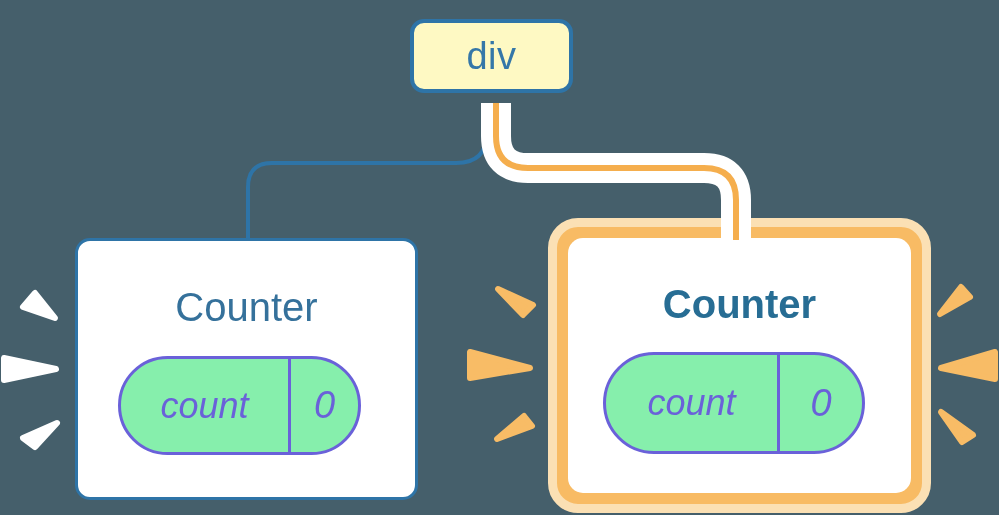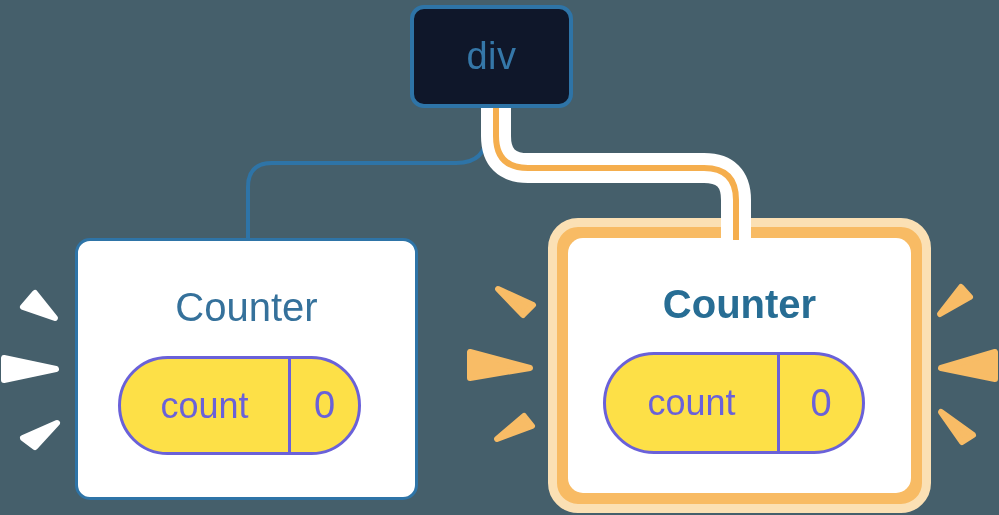--- a/index.html
+++ b/index.html
@@ -2,42 +2,42 @@
 <html><head>
 <meta charset="utf-8">
 <style>
   html,body{margin:0;padding:0;background:#455f6b;}
   .stage{position:relative;width:999px;height:515px;background:#455f6b;overflow:hidden;
          font-family:"Liberation Sans", sans-serif;}
   .layer{position:absolute;left:0;top:0;width:999px;height:515px;pointer-events:none;}
   .z1{z-index:1}.z3{z-index:3}
 
   
-  .div-node{position:absolute;left:410px;top:5px;width:163px;height:103px;box-sizing:border-box;
-            background:#0f172a;border:4px solid #2e74a7;border-radius:14px;z-index:4;
+  .div-node{position:absolute;left:410px;top:19px;width:163px;height:74px;box-sizing:border-box;
+            background:#fef9c3;border:4px solid #2e74a7;border-radius:14px;z-index:4;
             display:flex;align-items:center;justify-content:center;}
   .div-node-label{color:#3577a8;font-size:38px;font-weight:500;letter-spacing:.5px;}
 
   
   .card-left{position:absolute;left:75px;top:238px;width:343px;height:262px;box-sizing:border-box;
              background:#ffffff;border:3px solid #2e74a7;border-radius:15px;z-index:4;}
   .card-title{position:absolute;left:0;right:0;top:46px;text-align:center;
               font-size:40px;line-height:40px;color:#35719b;font-weight:500;}
 
   
   .card-right{position:absolute;left:548px;top:218px;width:383px;height:295px;box-sizing:border-box;
               background:#f8bb64;border:9px solid #fbe0b4;border-radius:30px;z-index:2;}
   .card-right-inner{position:absolute;left:11px;top:11px;right:11px;bottom:11px;
                     background:#ffffff;border-radius:15px;}
   .card-title-bold{position:absolute;left:0;right:0;top:46px;text-align:center;
                    font-size:40px;line-height:40px;color:#276d94;font-weight:700;}
 
   
   .pill{position:absolute;box-sizing:border-box;border:3px solid #6a61d9;border-radius:60px;
-        background:#fde047;display:flex;align-items:stretch;overflow:hidden;}
+        background:#86efac;display:flex;align-items:stretch;overflow:hidden;font-style:italic;}
   .pill-left{left:40px;top:115px;width:243px;height:99px;}
   .pill-right{left:35px;top:114px;width:262px;height:102px;}
   .pill-key{display:flex;align-items:center;justify-content:center;
             border-right:3px solid #6a61d9;color:#6a61d9;font-size:36px;}
   .pill-left .pill-key{width:167px;}
   .pill-right .pill-key{width:171px;}
   .pill-val{flex:1;display:flex;align-items:center;justify-content:center;
             color:#6a61d9;font-size:38px;}
 </style>
 </head>

